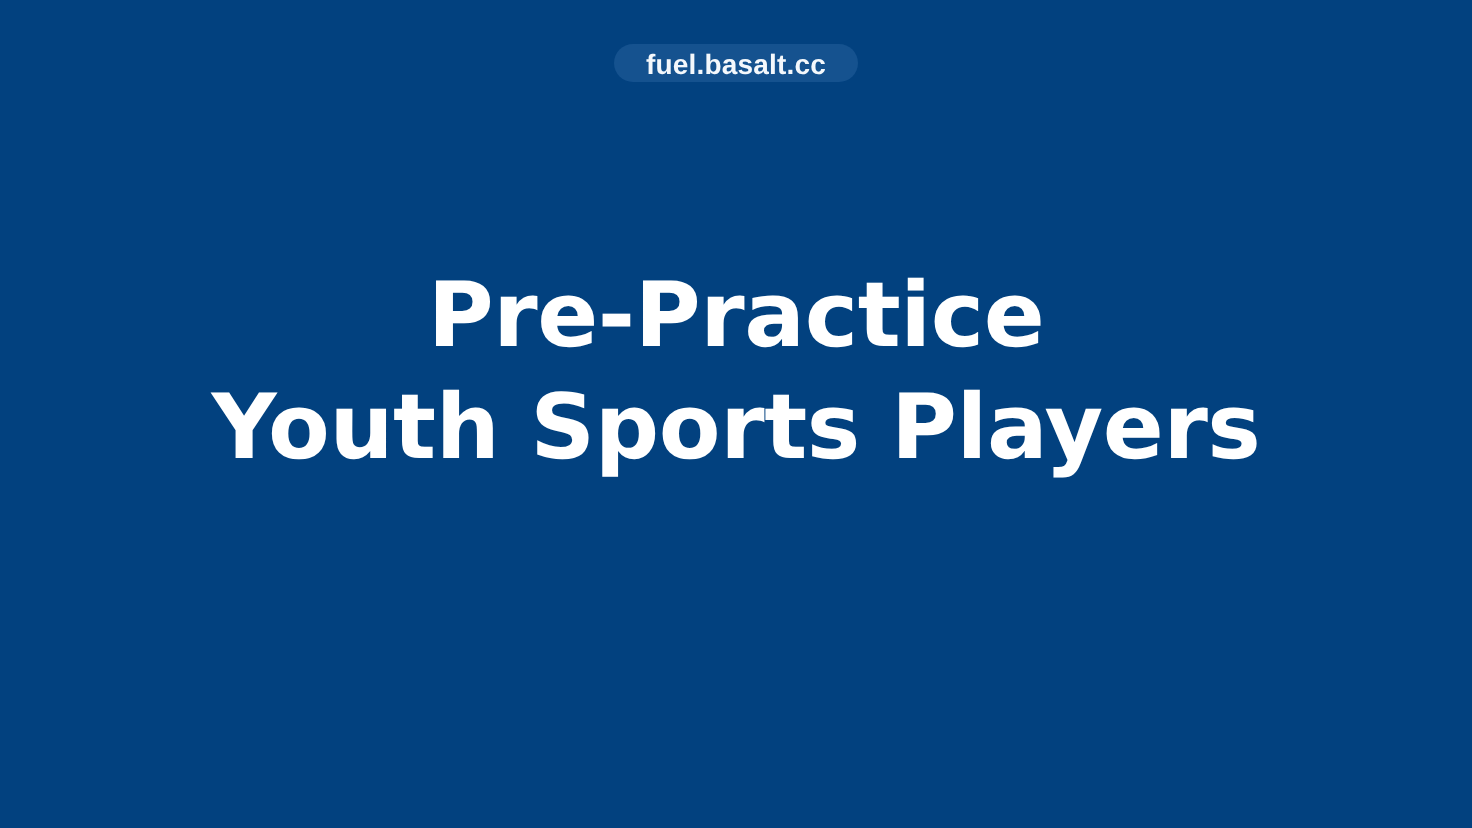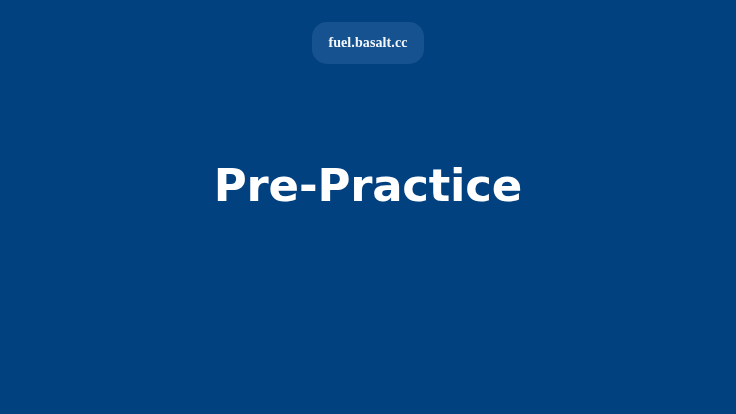--- a/index.html
+++ b/index.html
@@ -28,26 +28,26 @@
     top: 22px;
     left: 0;
     right: 0;
     display: flex;
     justify-content: center;
   }
   .badge {
     display: inline-flex;
     align-items: center;
     justify-content: center;
-    height: 42px;
+    height: 19px;
     padding: 0 16px;
     border-radius: 15px;
     background: #15528f;
     color: #f4f8fc;
-    font-family: Liberation Serif, serif;
+    font-family: Liberation Sans, sans-serif;
     font-size: 14px;
     font-weight: 600;
     letter-spacing: 0.1px;
     line-height: 30px;
     white-space: nowrap;
   }
   .title-block {
     position: absolute;
     top: 0;
     left: 0;
@@ -81,16 +81,17 @@
 
 <div class="card">
 
   <div class="badge-row">
     <span class="badge">fuel.basalt.cc</span>
   </div>
 
   <div class="title-block">
     <h1 class="title">
       <span class="title-line">Pre-Practice</span>
+      <span class="title-line">Youth Sports Players</span>
     </h1>
   </div>
 
 </div>
 
 </body></html>

